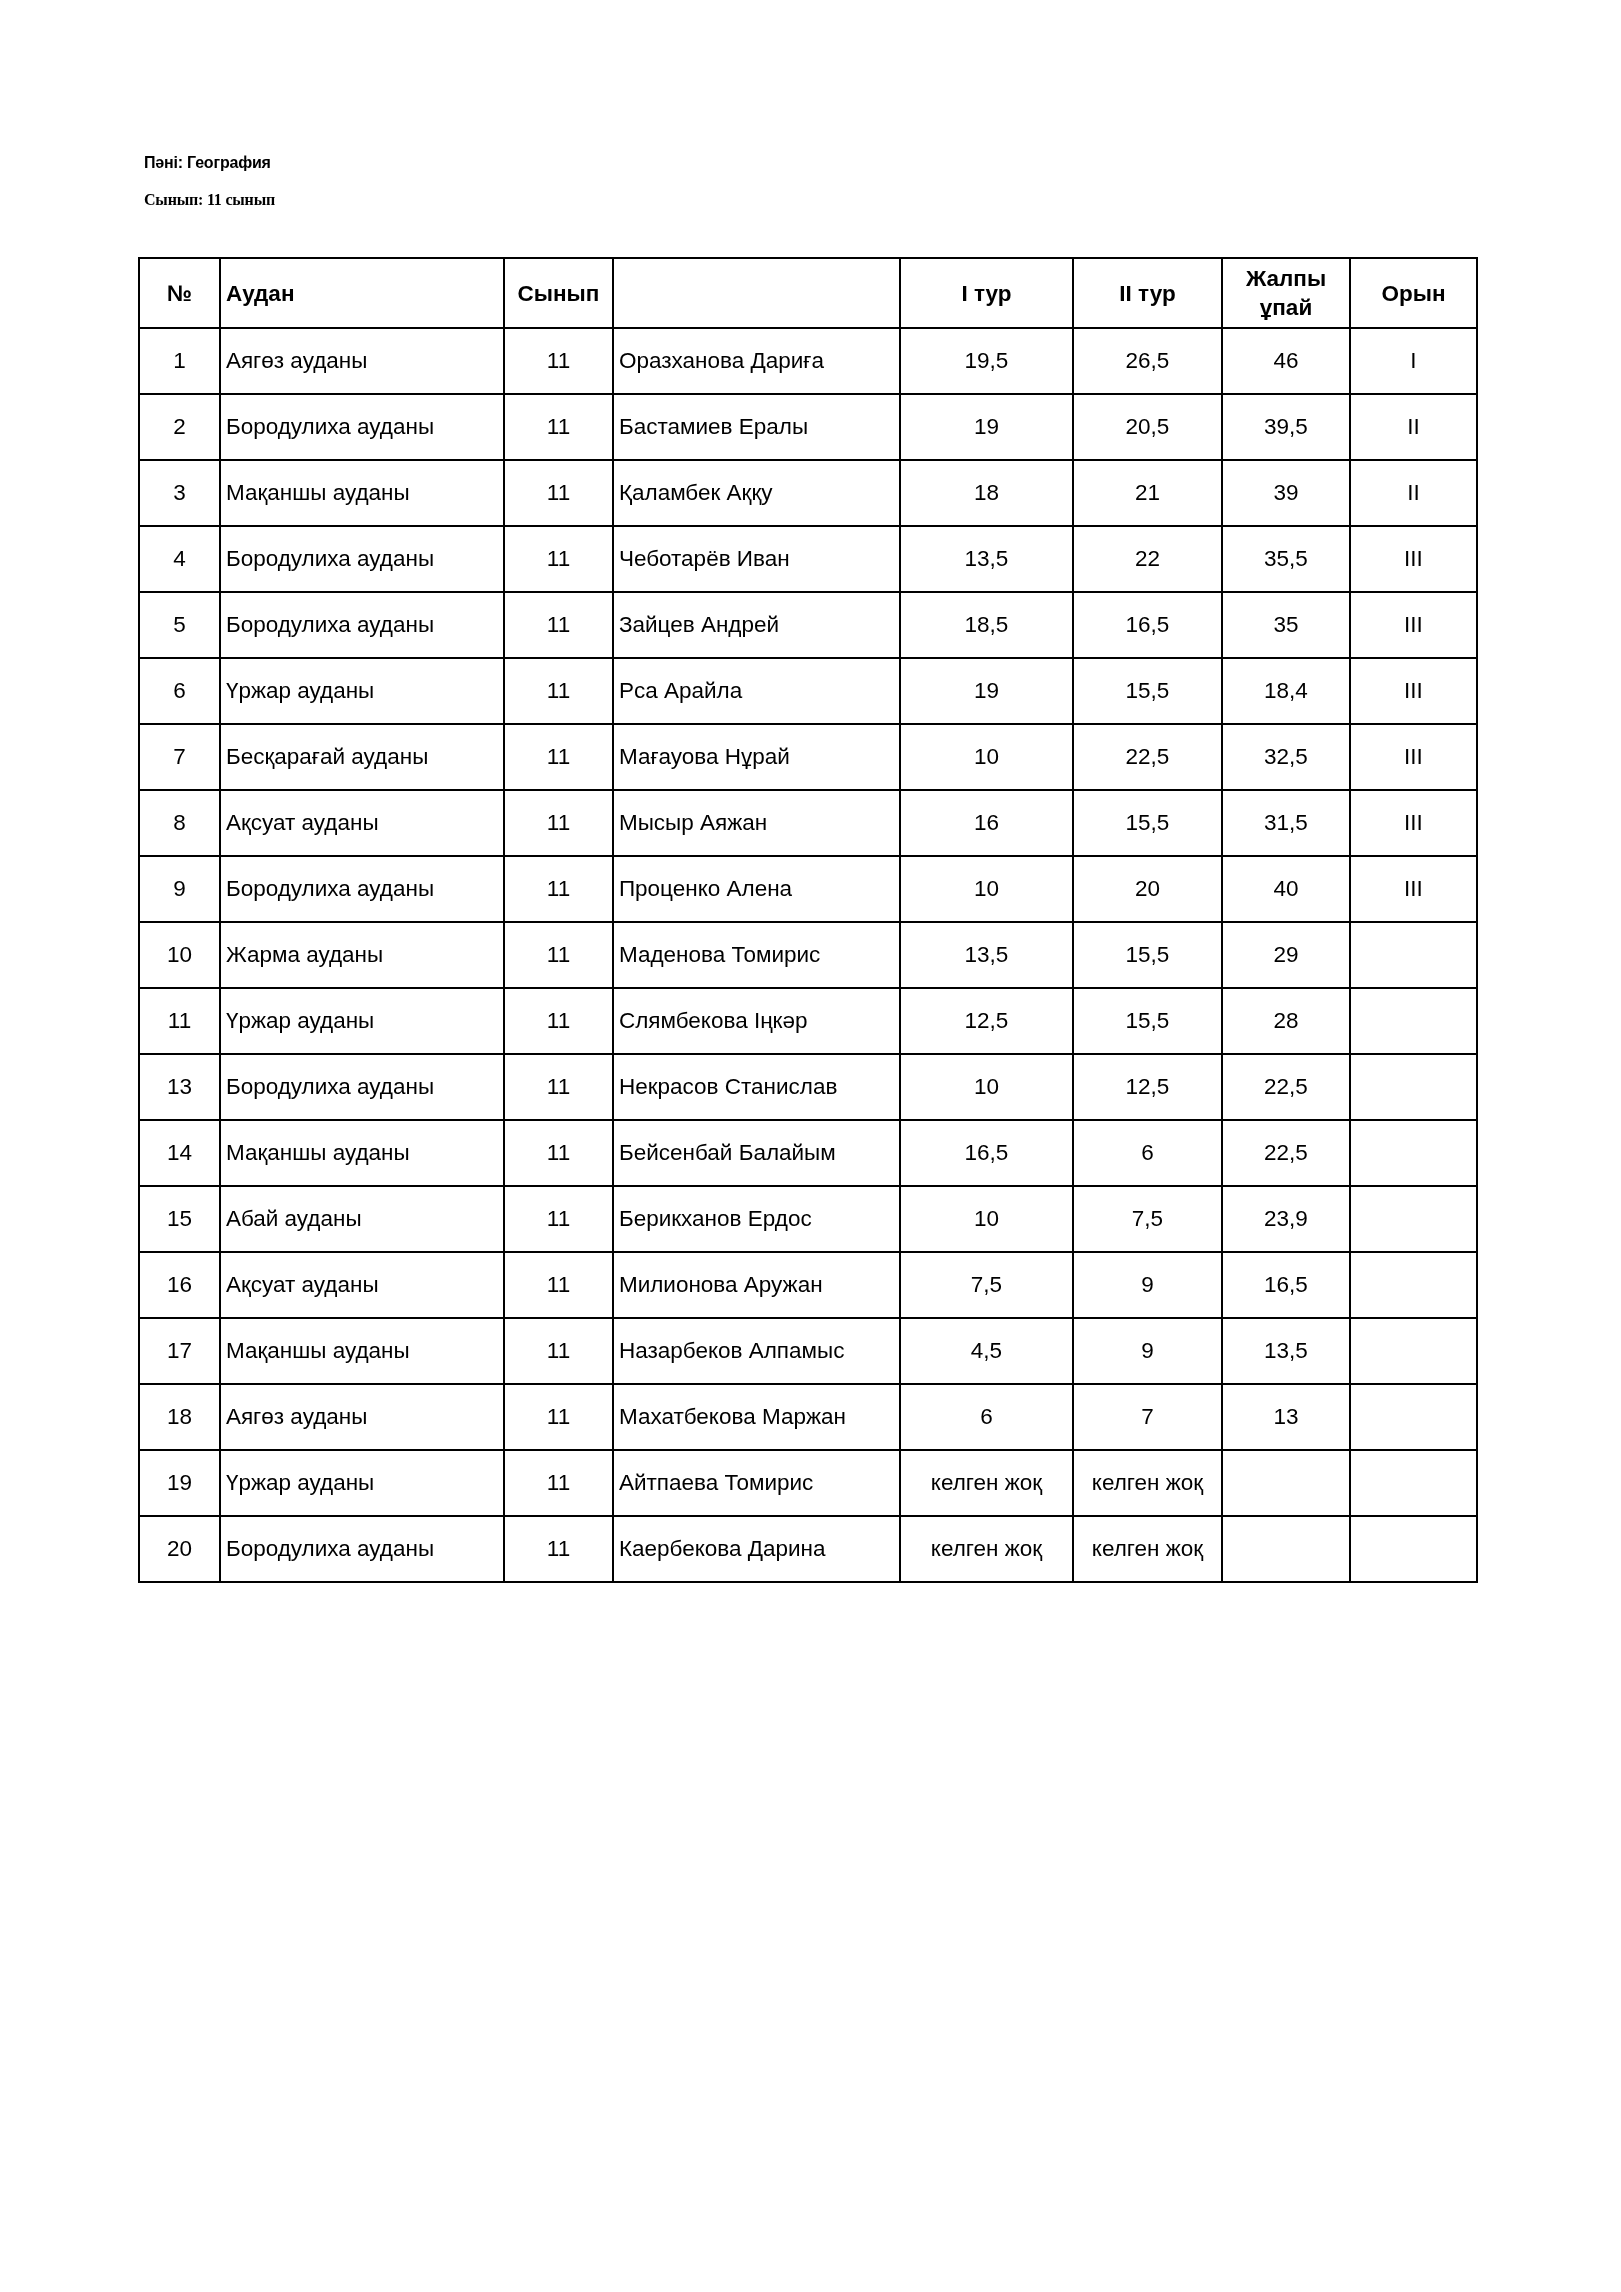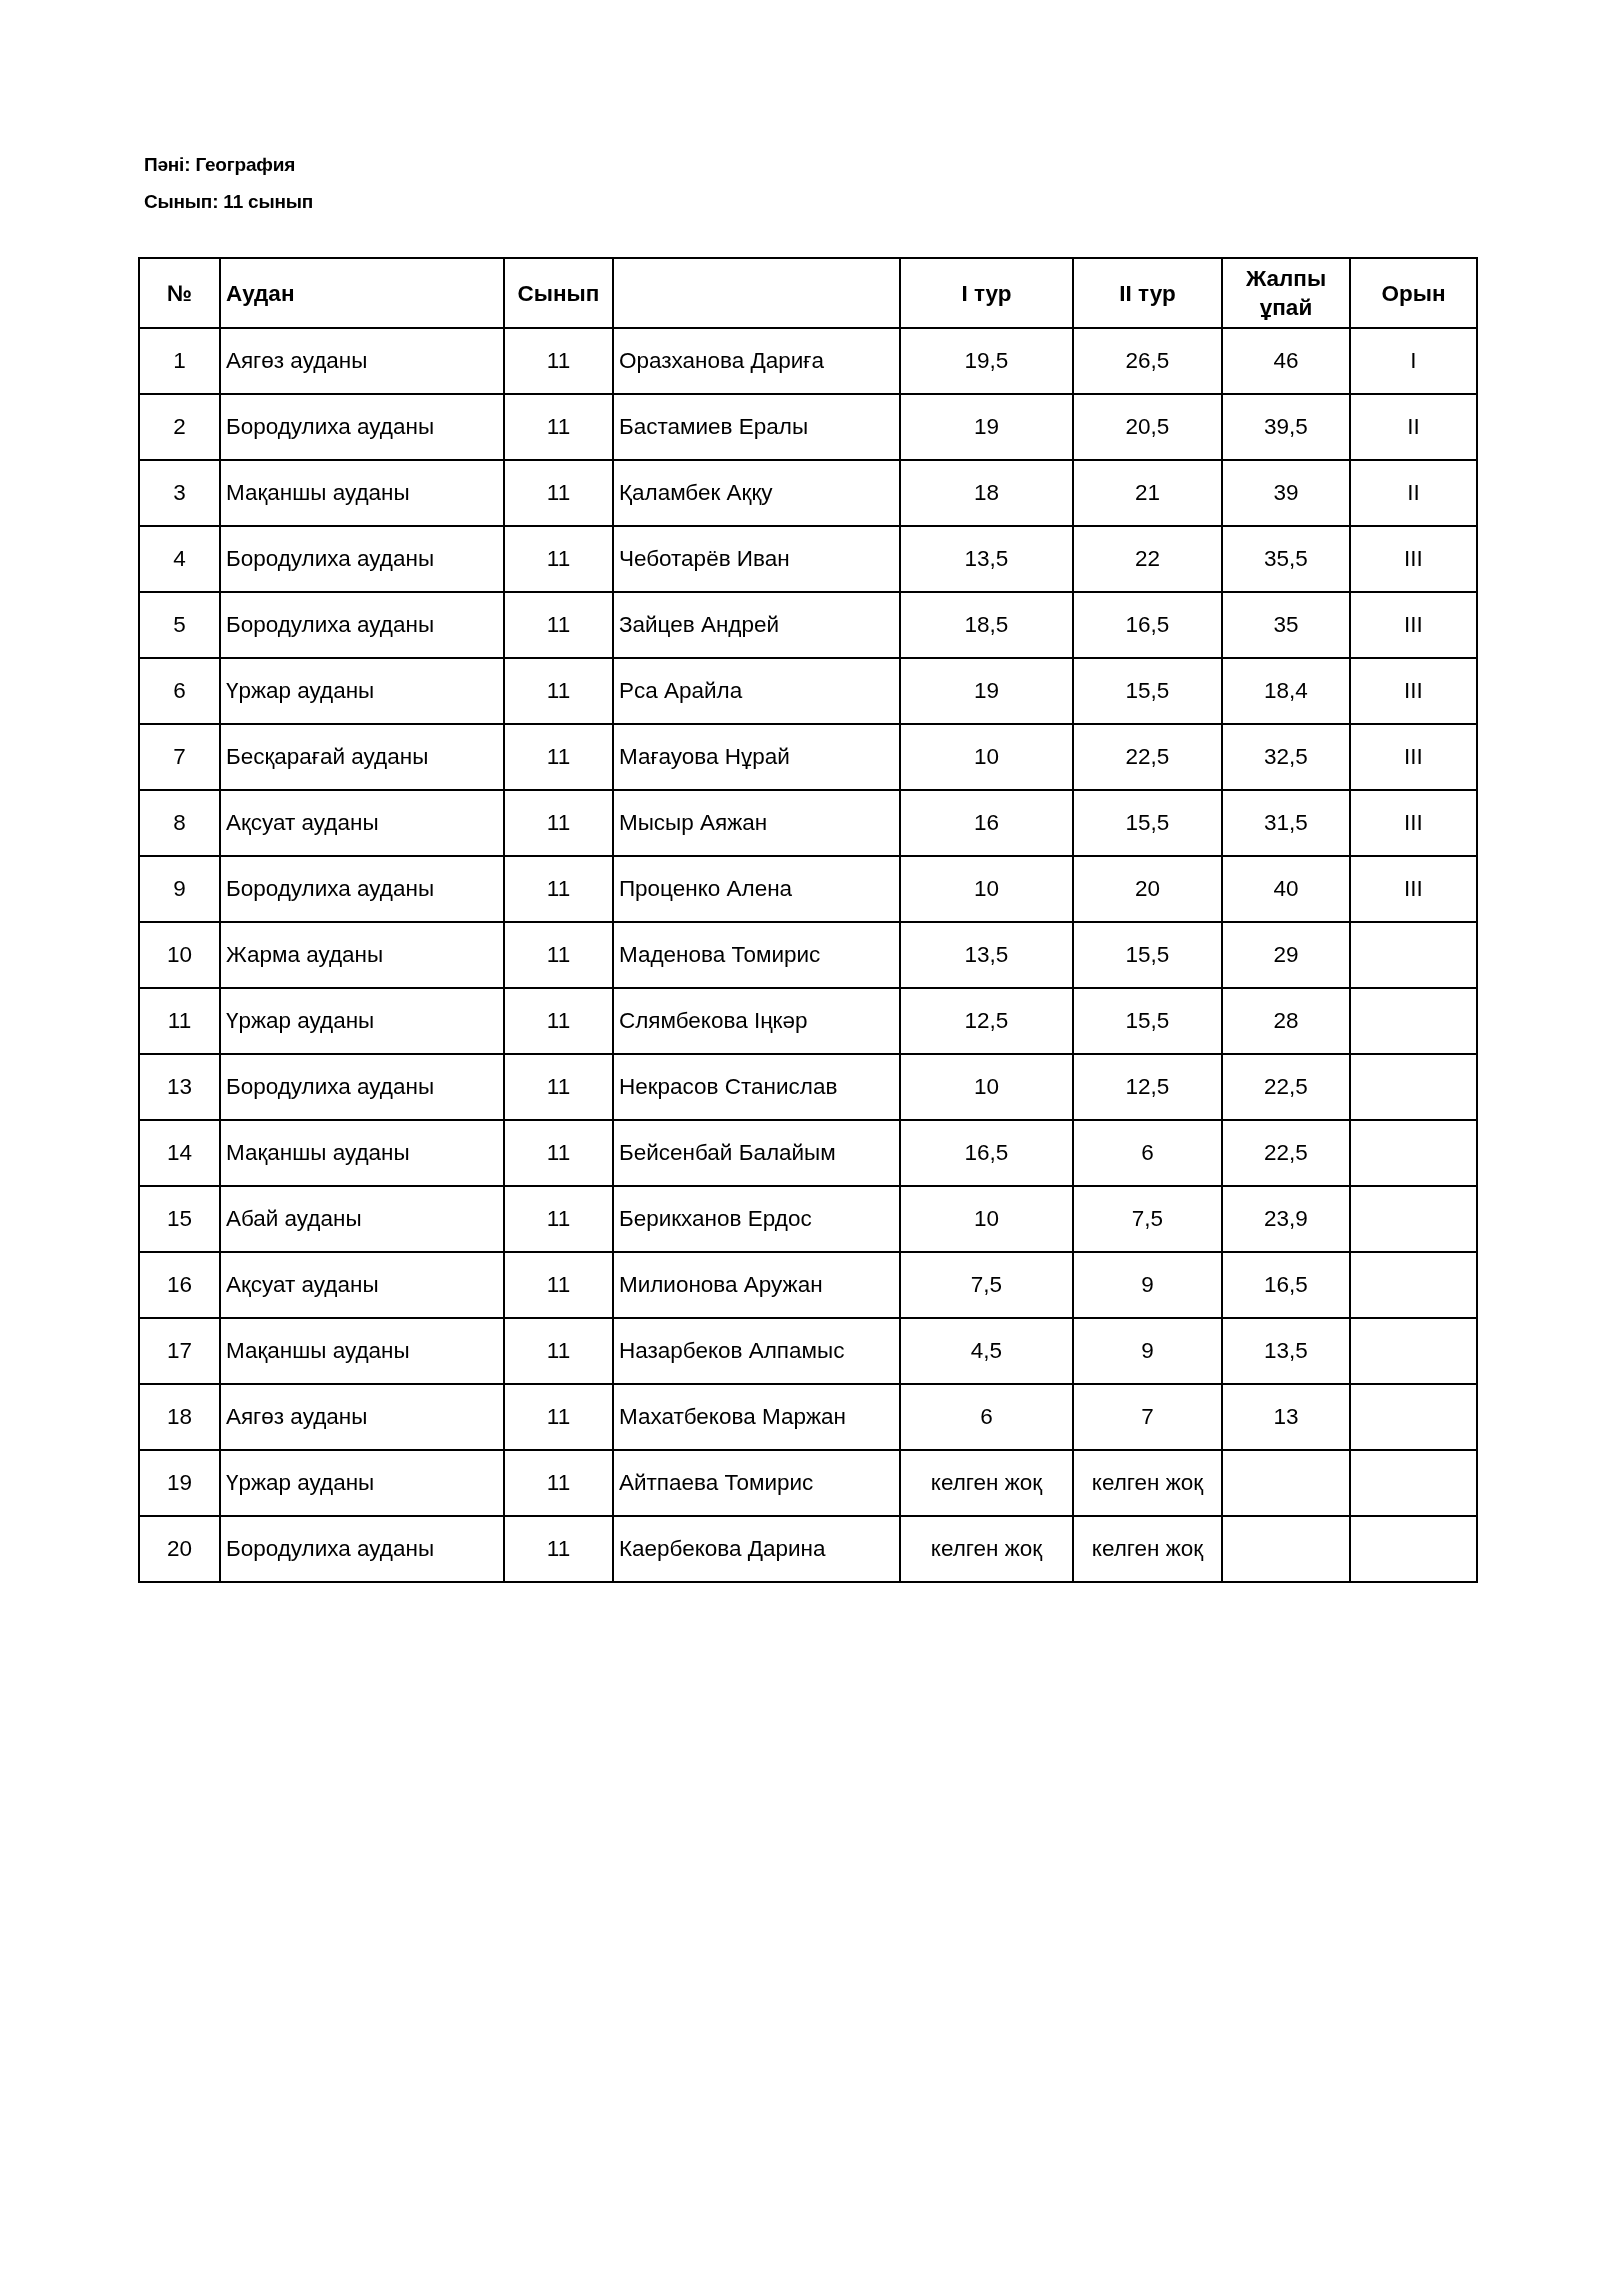--- a/index.html
+++ b/index.html
@@ -1,20 +1,20 @@
 <!DOCTYPE html>
 <html><head>
 <meta charset="utf-8">
 <style>
   html, body { margin: 0; padding: 0; background: #ffffff; }
   body { width: 1621px; height: 2293px; position: relative; overflow: hidden;
          font-family: "Liberation Sans", sans-serif; color: #000; }
-  .heading { position: absolute; left: 144px; font-weight: bold; font-size: 19px; letter-spacing: -0.2px; }
+  .heading { position: absolute; left: 144px; font-weight: bold; font-size: 16px; letter-spacing: -0.2px; }
   #subject { top: 154px; }
-  #grade { top: 191px; }
+  #grade { top: 191px; font-family: Liberation Serif, serif; }
   table { position: absolute; left: 138px; top: 257px; border-collapse: collapse; table-layout: fixed; }
   td, th { border: 2.9px solid #000; padding: 0; font-size: 22.5px; font-weight: normal; height: 64px; white-space: nowrap; overflow: hidden; }
   th { font-weight: bold; height: 68px; line-height: 29px; }
   .c { text-align: center; }
   .l { text-align: left; padding-left: 4.9px; }
   col.c0 { width: 81px; } col.c1 { width: 284px; } col.c2 { width: 109px; } col.c3 { width: 287px; }
   col.c4 { width: 173px; } col.c5 { width: 149px; } col.c6 { width: 128px; } col.c7 { width: 127px; }
 </style>
 </head>
 <body>

